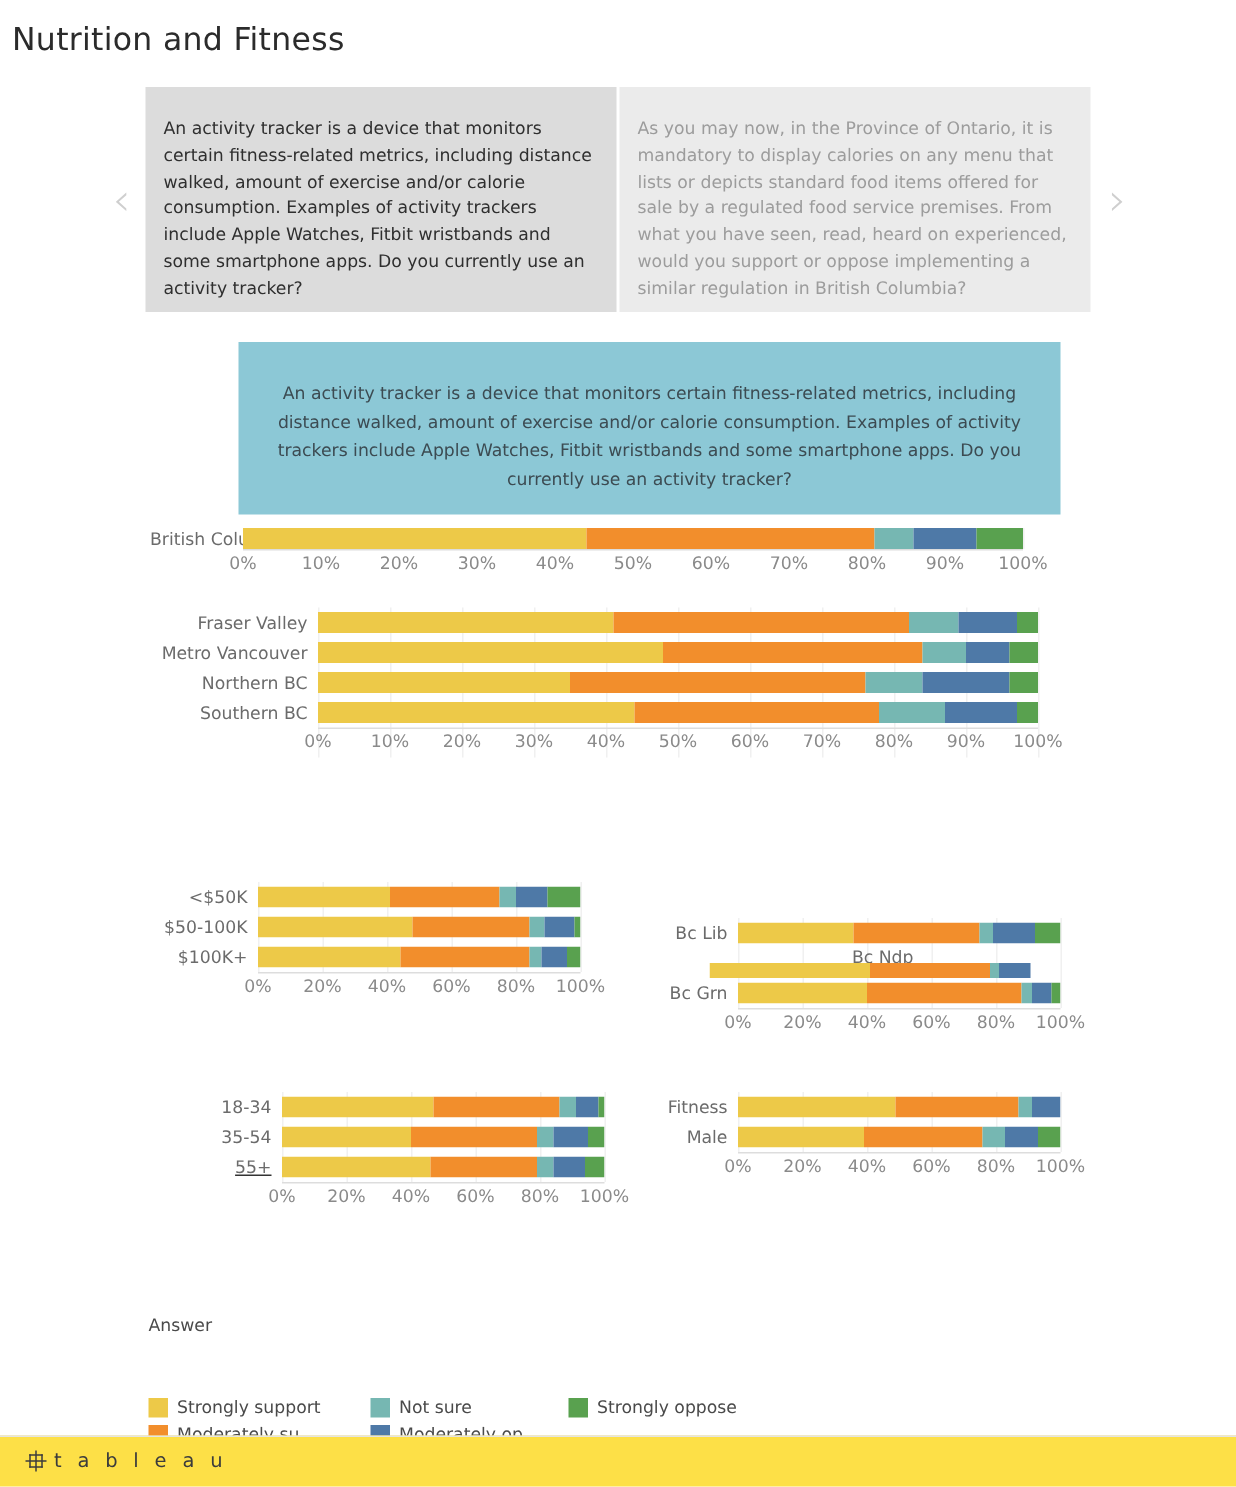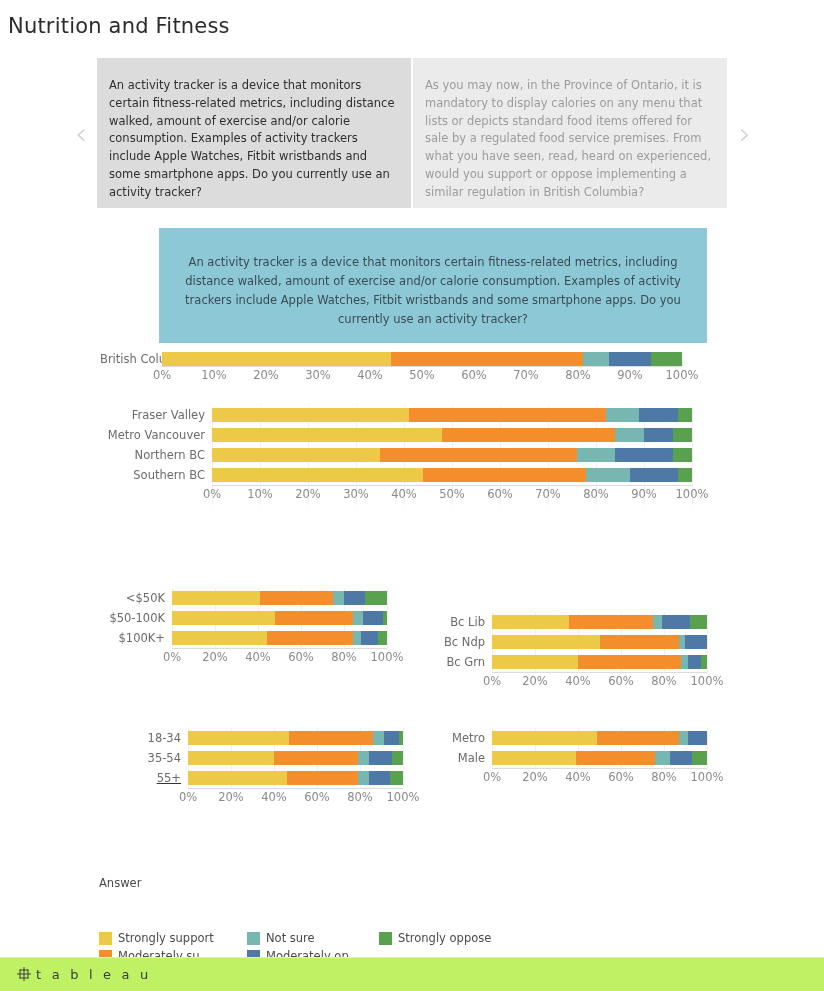--- a/index.html
+++ b/index.html
@@ -74,21 +74,21 @@
   #tooltip{
     position:absolute;left:159px;top:228px;width:548px;height:115px;
     background:#8cc8d6;box-sizing:border-box;
     padding:25px 24px;text-align:center;
     font-size:11.5px;line-height:19px;color:#3c4b52;
     z-index:20;
   }
   
   #footer{
     position:absolute;left:0;bottom:0;width:824px;height:33px;
-    background:#bef264;border-top:1px solid #e4e4e4;
+    background:#fde047;border-top:1px solid #e4e4e4;
   }
   #tableau-logo{
     position:absolute;left:16px;top:8px;display:flex;align-items:center;
     color:#3c3c3c;cursor:pointer;
   }
   #tableau-wordmark{
     font-size:13px;letter-spacing:3.2px;font-weight:500;margin-left:4px;
     font-family:"DejaVu Sans","Liberation Sans",sans-serif;
   }
 </style>
@@ -282,21 +282,21 @@
       <div class="row" style="height: 20px;">
         <div class="row-label" style="width: 72px;">Bc Lib</div>
         <div class="bar" style="width: 215px; height: 14px;">
           <div class="seg" style="width: 77.4px; background: rgb(237, 201, 72);"></div>
           <div class="seg" style="width: 83.85px; background: rgb(242, 142, 44);"></div>
           <div class="seg" style="width: 8.6px; background: rgb(118, 183, 178);"></div>
           <div class="seg" style="width: 27.95px; background: rgb(78, 121, 167);"></div>
           <div class="seg" style="width: 17.2px; background: rgb(89, 161, 79);"></div>
         </div>
       </div>
-      <div class="row" style="height: 20px;">
+      <div class="row" style="height: 20px; flex-direction: column;">
         <div class="row-label" style="width: 72px;">Bc Ndp</div>
         <div class="bar" style="width: 215px; height: 14px;">
           <div class="seg" style="width: 107.5px; background: rgb(237, 201, 72);"></div>
           <div class="seg" style="width: 79.55px; background: rgb(242, 142, 44);"></div>
           <div class="seg" style="width: 6.45px; background: rgb(118, 183, 178);"></div>
           <div class="seg" style="width: 21.5px; background: rgb(78, 121, 167);"></div>
         </div>
       </div>
       <div class="row" style="height: 20px;">
         <div class="row-label" style="width: 72px;">Bc Grn</div>
@@ -374,21 +374,21 @@
     <div style="position: relative;">
       <div style="position: absolute; left: 72px; top: 0px; width: 215px; height: 40px;">
         <div class="gridline" style="left: 0px; height: 100%;"></div>
         <div class="gridline" style="left: 43px; height: 100%;"></div>
         <div class="gridline" style="left: 86px; height: 100%;"></div>
         <div class="gridline" style="left: 129px; height: 100%;"></div>
         <div class="gridline" style="left: 172px; height: 100%;"></div>
         <div class="gridline" style="left: 215px; height: 100%;"></div>
       </div>
       <div class="row" style="height: 20px;">
-        <div class="row-label" style="width: 72px;">Metro</div>
+        <div class="row-label" style="width: 72px;">Fitness</div>
         <div class="bar" style="width: 215px; height: 14px;">
           <div class="seg" style="width: 105.35px; background: rgb(237, 201, 72);"></div>
           <div class="seg" style="width: 81.7px; background: rgb(242, 142, 44);"></div>
           <div class="seg" style="width: 8.6px; background: rgb(118, 183, 178);"></div>
           <div class="seg" style="width: 19.35px; background: rgb(78, 121, 167);"></div>
         </div>
       </div>
       <div class="row" style="height: 20px;">
         <div class="row-label" style="width: 72px;">Male</div>
         <div class="bar" style="width: 215px; height: 14px;">

